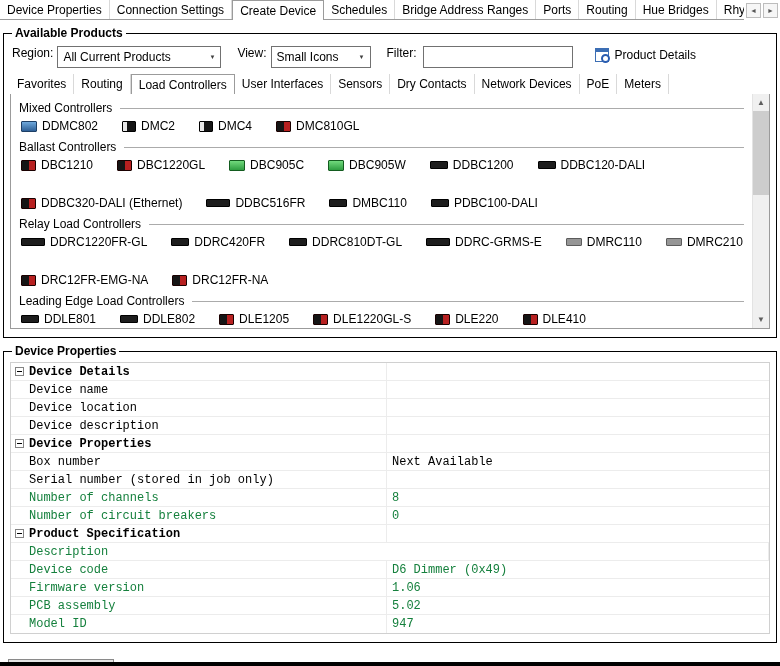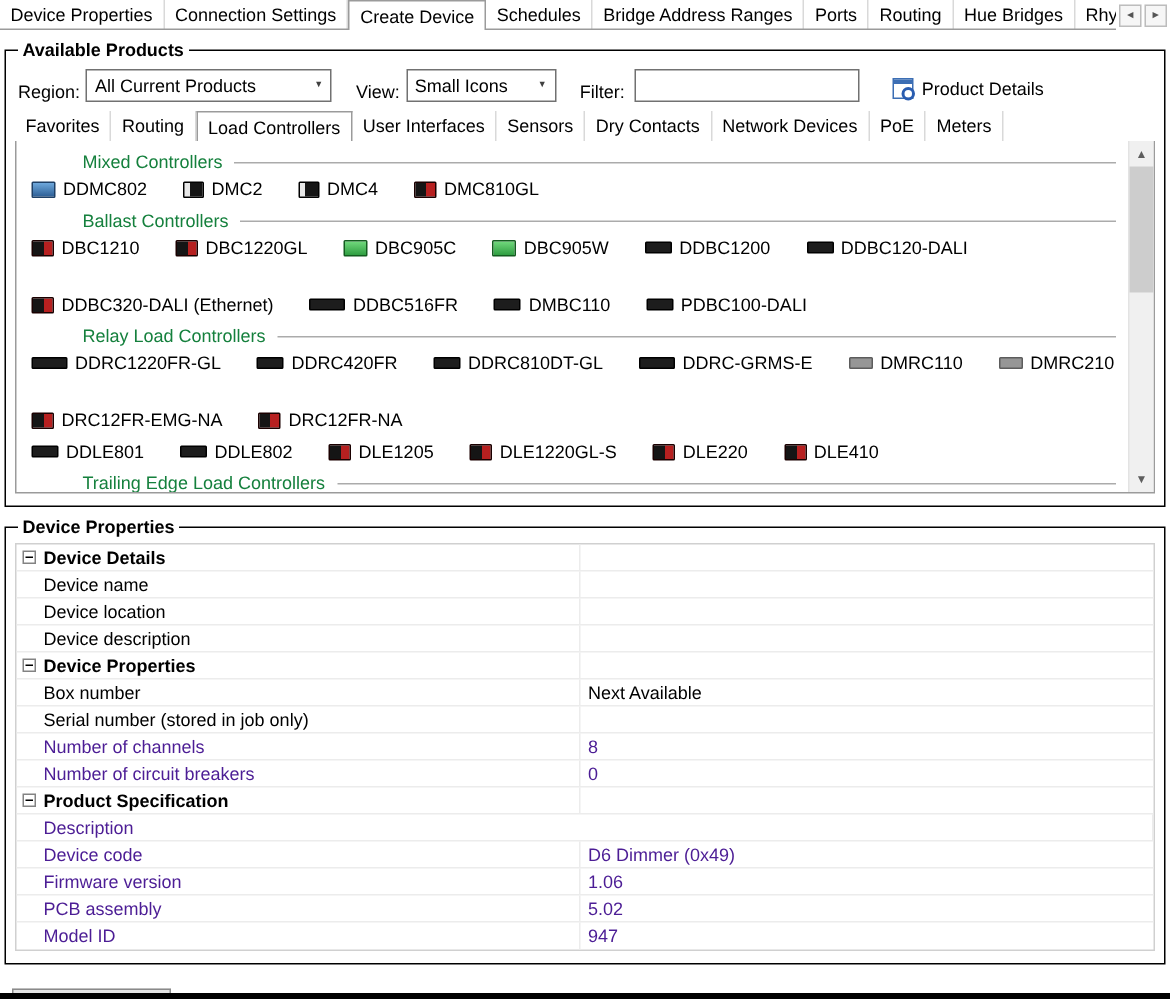--- a/index.html
+++ b/index.html
@@ -35,21 +35,21 @@
     font-size:7px; color:#555;
   }
 
   
   .content { padding:0 3px; }
   fieldset.groupbox { border:1px solid #000000; margin:6px 0 0 0; padding:2px 6px 8px; }
   fieldset.groupbox legend { font-weight:bold; padding:0 3px; margin-left:2px; }
   .props-group { margin-top:12px; }
 
   
-  .controls-row { display:flex; align-items:flex-end; margin:4px 2px 6px 2px; height:22px; }
+  .controls-row { display:flex; align-items:flex-start; margin:4px 2px 6px 2px; height:22px; }
   .lbl { margin-right:4px; white-space:nowrap; }
   .gap-lg { margin-left:16px; }
   .combo {
     height:22px; border:1px solid #717171; background:#fff;
     display:flex; align-items:center; justify-content:space-between;
     padding:0 5px; cursor:default;
   }
   .region-combo { width:164px; }
   .view-combo  { width:100px; }
   .combo-arrow { font-size:6px; color:#404040; margin-left:6px; }
@@ -69,21 +69,21 @@
   }
 
   
   .subtab-strip { margin:4px 0 -1px 0; position:relative; z-index:2; }
   .product-list {
     border:1px solid #9b9b9b; height:236px; display:flex; position:relative; z-index:1;
     background:#fff;
   }
   .list-content { flex:1; padding:4px 8px 0 8px; overflow:hidden; }
   .cat-header { display:flex; align-items:center; margin:3px 0 4px 0; }
-  .cat-title { color:#15803d; margin-right:8px; white-space:nowrap;margin-left:36px; }
+  .cat-title { color:#000000; margin-right:8px; white-space:nowrap; }
   .cat-line { flex:1; height:1px; background:#ababab; }
   .cat-items { display:flex; flex-wrap:wrap; column-gap:22px; row-gap:6px; margin:1px 0 7px 2px;gap:24px; }
   .prod-item { display:flex; align-items:center; white-space:nowrap; cursor:default; }
   .prod-label { margin-left:5px; }
 
   
   .dev-icon { display:inline-block; flex:none; border-radius:1px; }
   .icon-blue      { width:16px; height:11px; background:linear-gradient(#6ea8dc,#2d5f96); border:1px solid #1d3f66; }
   .icon-black     { width:14px; height:11px; background:linear-gradient(90deg,#e8e8e8 0 30%,#151515 30%); border:1px solid #000; }
   .icon-black-red { width:15px; height:11px; background:linear-gradient(90deg,#151515 0 55%,#b72020 55%); border:1px solid #1a0000; }
@@ -93,27 +93,27 @@
   .icon-gray      { width:16px; height:8px;  background:#969696; border:1px solid #5c5c5c; }
 
   
   .vscroll { width:17px; background:#f0f0f0; border-left:1px solid #e3e3e3; display:flex; flex-direction:column; flex:none; }
   .vs-btn { height:17px; display:flex; align-items:center; justify-content:center; font-size:8px; color:#5e5e5e; }
   .vs-track { flex:1; position:relative; }
   .vs-thumb { position:absolute; top:0; left:0; right:0; height:84px; background:#cdcdcd; }
 
   
   .propgrid { border:1px solid #d0d0d0; margin-top:2px; background:#fff; }
-  .pg-row { display:flex; align-items:stretch; height:18px; border-bottom:1px solid #ececec; }
+  .pg-row { display:flex; align-items:stretch; height:18px; border-bottom:1px solid #ececec;font-family:Liberation Mono, monospace; }
   .pg-row:last-child { border-bottom:none; }
   .pg-gutter { width:16px; flex:none; display:flex; align-items:center; justify-content:center; }
   .pg-label { flex:1; display:flex; align-items:center; padding-left:2px; border-right:1px solid #ececec; overflow:hidden; white-space:nowrap; }
   .pg-value { width:382px; flex:none; display:flex; align-items:center; padding-left:5px; overflow:hidden; white-space:nowrap; }
   .pg-title { font-weight:bold; }
-  .gray { color:#4c1d95; }
+  .gray { color:#15803d; }
   .minus-box { width:9px; height:9px; border:1px solid #838383; background:#fff; position:relative; display:inline-block; }
   .minus-box::after { content:""; position:absolute; left:1px; right:1px; top:3px; height:1px; background:#000; }
 
   
   .create-btn {
     display:block; width:106px; height:22px; margin:16px 0 0 5px;
     border:1px solid #8a8a8a; background:#e4e4e4; font:inherit; cursor:default;
   }
   .bottom-edge { position:absolute; left:0; bottom:0; width:100%; height:4px; background:#000; }
 </style>
@@ -276,20 +276,24 @@
             </div>
             <div class="prod-item">
               <span class="dev-icon icon-black-red"></span>
               <span class="prod-label">DRC12FR-EMG-NA</span>
             </div>
             <div class="prod-item">
               <span class="dev-icon icon-black-red"></span>
               <span class="prod-label">DRC12FR-NA</span>
             </div>
           </div>
+          <div class="cat-header">
+            <span class="cat-title">Leading Edge Load Controllers</span>
+            <span class="cat-line"></span>
+          </div>
           <div class="cat-items">
             <div class="prod-item">
               <span class="dev-icon icon-slim"></span>
               <span class="prod-label">DDLE801</span>
             </div>
             <div class="prod-item">
               <span class="dev-icon icon-slim"></span>
               <span class="prod-label">DDLE802</span>
             </div>
             <div class="prod-item">

